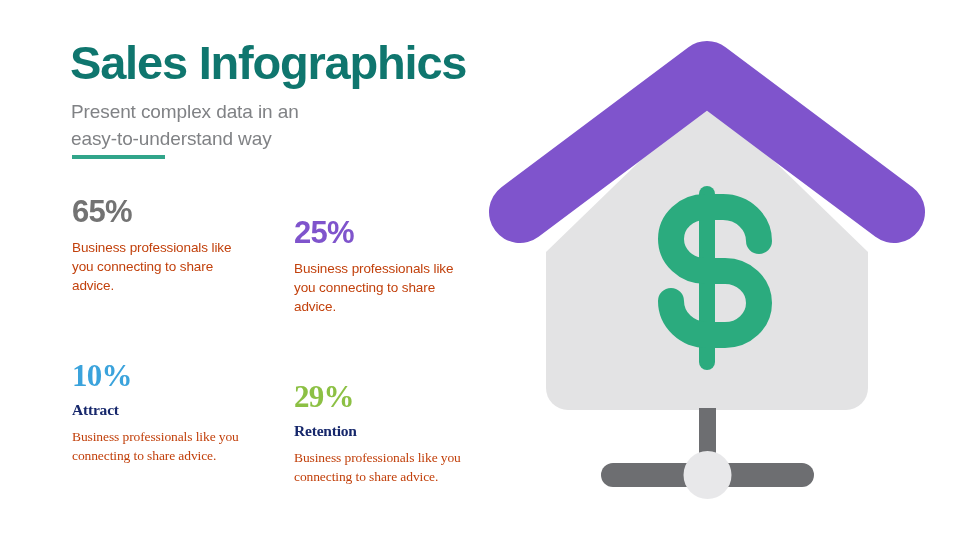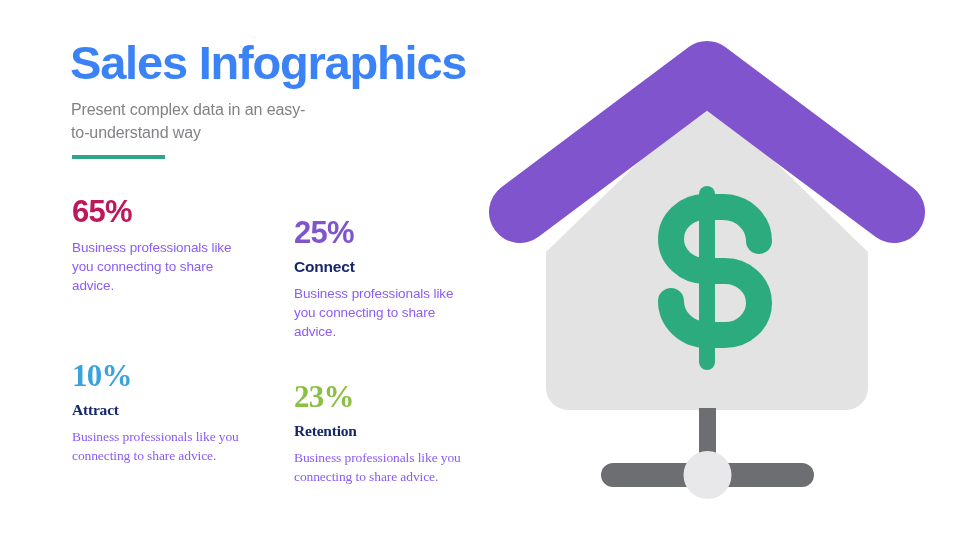--- a/index.html
+++ b/index.html
@@ -41,21 +41,21 @@
     color: #16276b;
     line-height: 1.05;
     white-space: nowrap;
   }
 
   #page-subtitle {
     position: absolute;
     left: 71px;
     top: 99px;
     width: 250px;
-    font-size: 16px;
+    font-size: 19px;
     line-height: 1.42;
     color: #808285;
     letter-spacing: -0.1px;
   }
 
   #accent-rule {
     position: absolute;
     left: 72px;
     top: 155px;
     width: 93px;
@@ -93,21 +93,21 @@
     font-weight: bold;
     color: #16276b;
     letter-spacing: -0.2px;
     line-height: 1;
     margin-bottom: 9px;
   }
 
   .stat-desc {
     font-size: 13.5px;
     line-height: 1.42;
-    color: #8b5cf6;
+    color: #c2410c;
     letter-spacing: -0.1px;
     width: 168px;
   }
 
   
   #illustration {
     position: absolute;
     left: 480px;
     top: 20px;
     width: 480px;
@@ -119,47 +119,46 @@
     height: 500px;
   }
 </style>
 </head>
 <body style="background: rgb(255, 255, 255);">
 
 <div id="slide" style="background: rgb(255, 255, 255);">
 
   <div id="left-panel">
 
-    <div id="page-title" style="color: #3b82f6;">Sales Infographics</div>
+    <div id="page-title" style="color: #0f766e;">Sales Infographics</div>
 
     <div id="page-subtitle" style="color: rgb(128, 130, 133);">Present complex data in an easy-to-understand way</div>
 
     <div id="accent-rule" style="background: rgb(49, 165, 138);"></div>
 
     <div id="stats-grid">
 
       <div class="stat-block col-0 row-0">
-        <div class="stat-value" style="color: #be185d;">65%</div>
+        <div class="stat-value" style="color: #737373;">65%</div>
         <div class="stat-desc">Business professionals like you connecting to share advice.</div>
       </div>
 
       <div class="stat-block col-1 row-0">
         <div class="stat-value" style="color: rgb(127, 84, 204);">25%</div>
-        <div class="stat-label">Connect</div>
         <div class="stat-desc">Business professionals like you connecting to share advice.</div>
       </div>
 
       <div class="stat-block col-0 row-1">
         <div class="stat-value" style="color: rgb(59, 163, 220);">10%</div>
         <div class="stat-label">Attract</div>
         <div class="stat-desc">Business professionals like you connecting to share advice.</div>
       </div>
 
       <div class="stat-block col-1 row-1">
-        <div class="stat-value" style="color: rgb(140, 192, 68);">23%</div>
+        <div class="stat-value" style="color: rgb(140, 192, 68);">29%</div>
         <div class="stat-label">Retention</div>
         <div class="stat-desc">Business professionals like you connecting to share advice.</div>
       </div>
 
     </div>
   </div>
 
   <div id="illustration">
     <svg viewBox="0 0 480 500" xmlns="http://www.w3.org/2000/svg">
 

